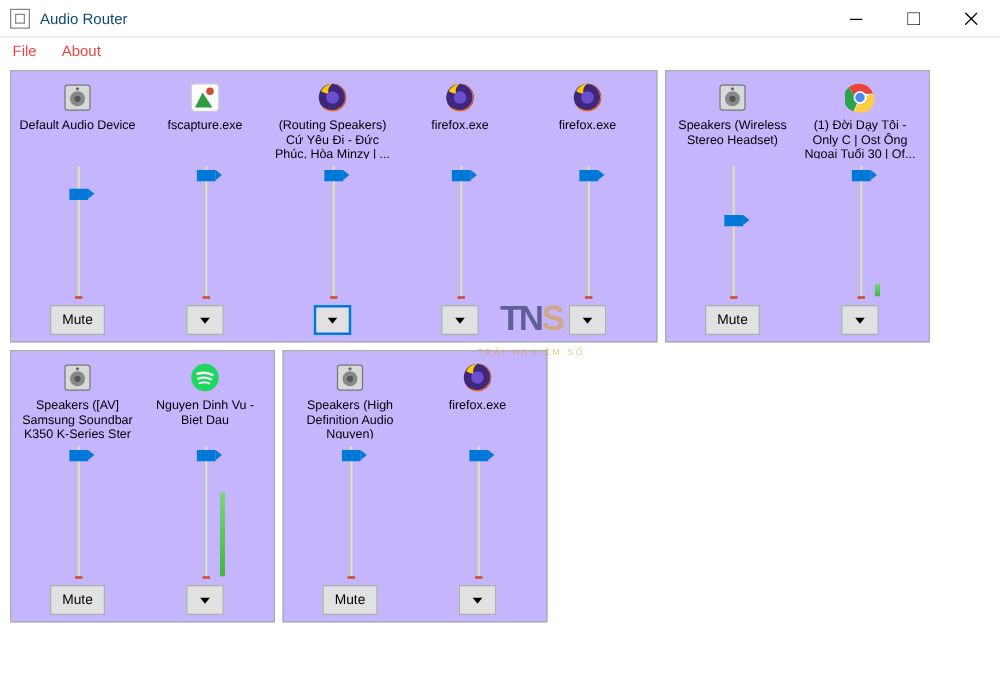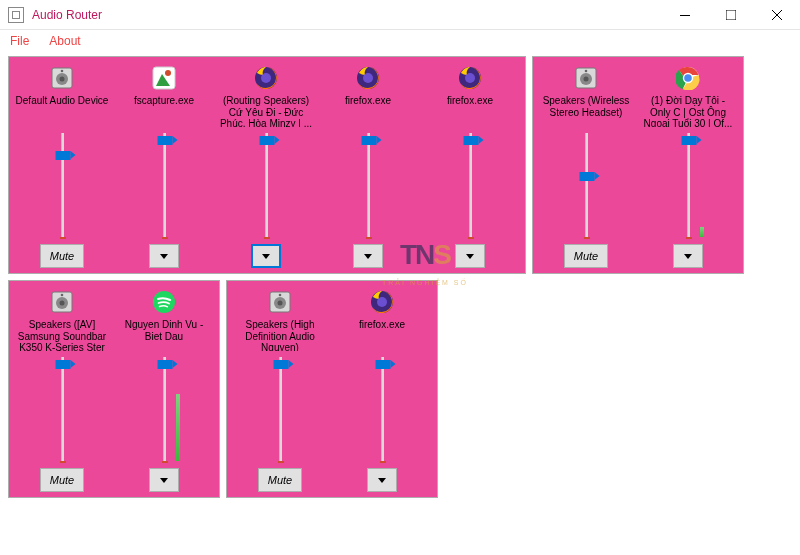--- a/index.html
+++ b/index.html
@@ -2,35 +2,35 @@
 <html><head>
 <meta charset="utf-8">
 <style>
   * { box-sizing: border-box; margin: 0; padding: 0; font-family: "Segoe UI", Tahoma, sans-serif; }
   body { width: 800px; height: 555px; background: #fff; overflow: hidden; font-size: 11px; }
 
   
   .titlebar { height: 30px; display: flex; align-items: center; border-bottom: 1px solid #e5e5e5; }
   .titlebar .appicon { width: 16px; height: 16px; margin: 0 8px; background:#fff; border:1px solid #888; position:relative; }
   .titlebar .appicon::after{ content:""; position:absolute; inset:3px; border:1px solid #888; }
-  .titlebar .title { flex:1; font-size: 12px; color:#be185d; }
+  .titlebar .title { flex:1; font-size: 12px; color:#0c4a6e; }
   .winbtns { display:flex; height:100%; }
   .winbtn { width:46px; display:flex; align-items:center; justify-content:center; color:#000; }
   .winbtn svg { width:10px; height:10px; }
 
   
   .menubar { height: 22px; display:flex; align-items:center; padding: 0 6px; gap: 12px; font-size:12px; color:#ef4444; }
   .menubar span { padding: 2px 4px; }
 
   
   .main { padding: 4px 8px 8px 8px; display:flex; flex-wrap:wrap; gap:6px; align-content:flex-start; }
 
   .panel {
     border: 1px solid #ADADAD;
-    background: #ec4899;
+    background: #c4b5fd;
     height: 218px;
     display:flex;
     padding: 4px 2px;
   }
 
   .col {
     width: 102px;
     display:flex;
     flex-direction:column;
     align-items:center;
@@ -103,21 +103,20 @@
   .btnrow { height:26px; display:flex; align-items:center; justify-content:center; gap:0; }
   .btn {
     height:24px;
     background:#E1E1E1;
     border:1px solid #ADADAD;
     font-size:11px;
     display:flex;
     align-items:center;
     justify-content:center;
     color:#000;
-    font-style:italic;
   }
   .btn.mute { width:44px; }
   .btn.dd { width:30px; }
   .btn.dd.sel { border:2px solid #0078d7; }
   .btn.dd svg { width:8px; height:5px; }
 
   
   .watermark {
     position:absolute;
     left:370px; top:244px;

